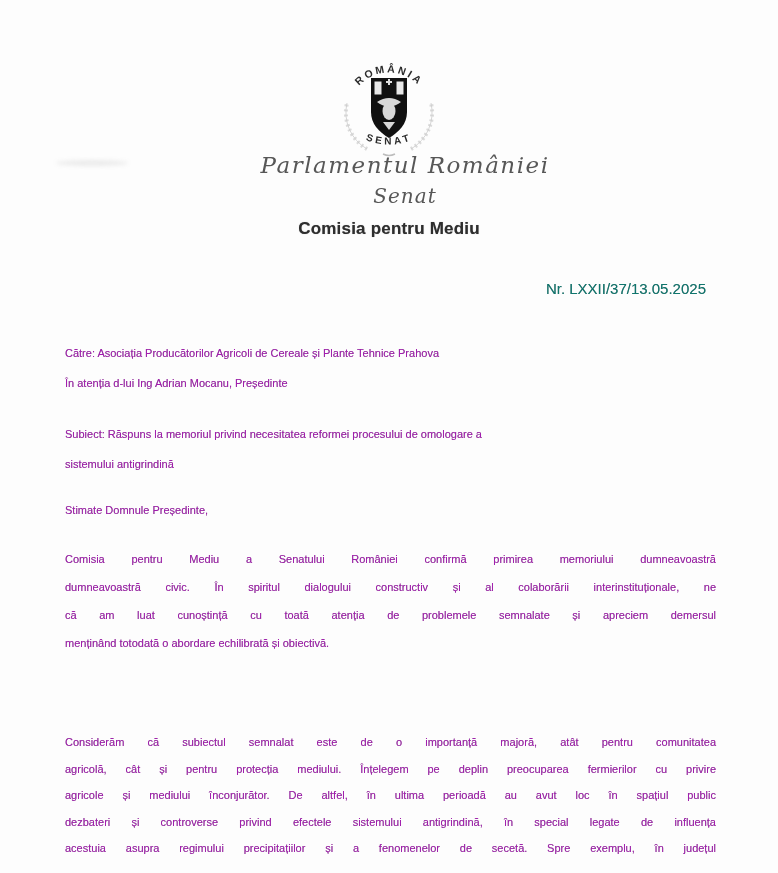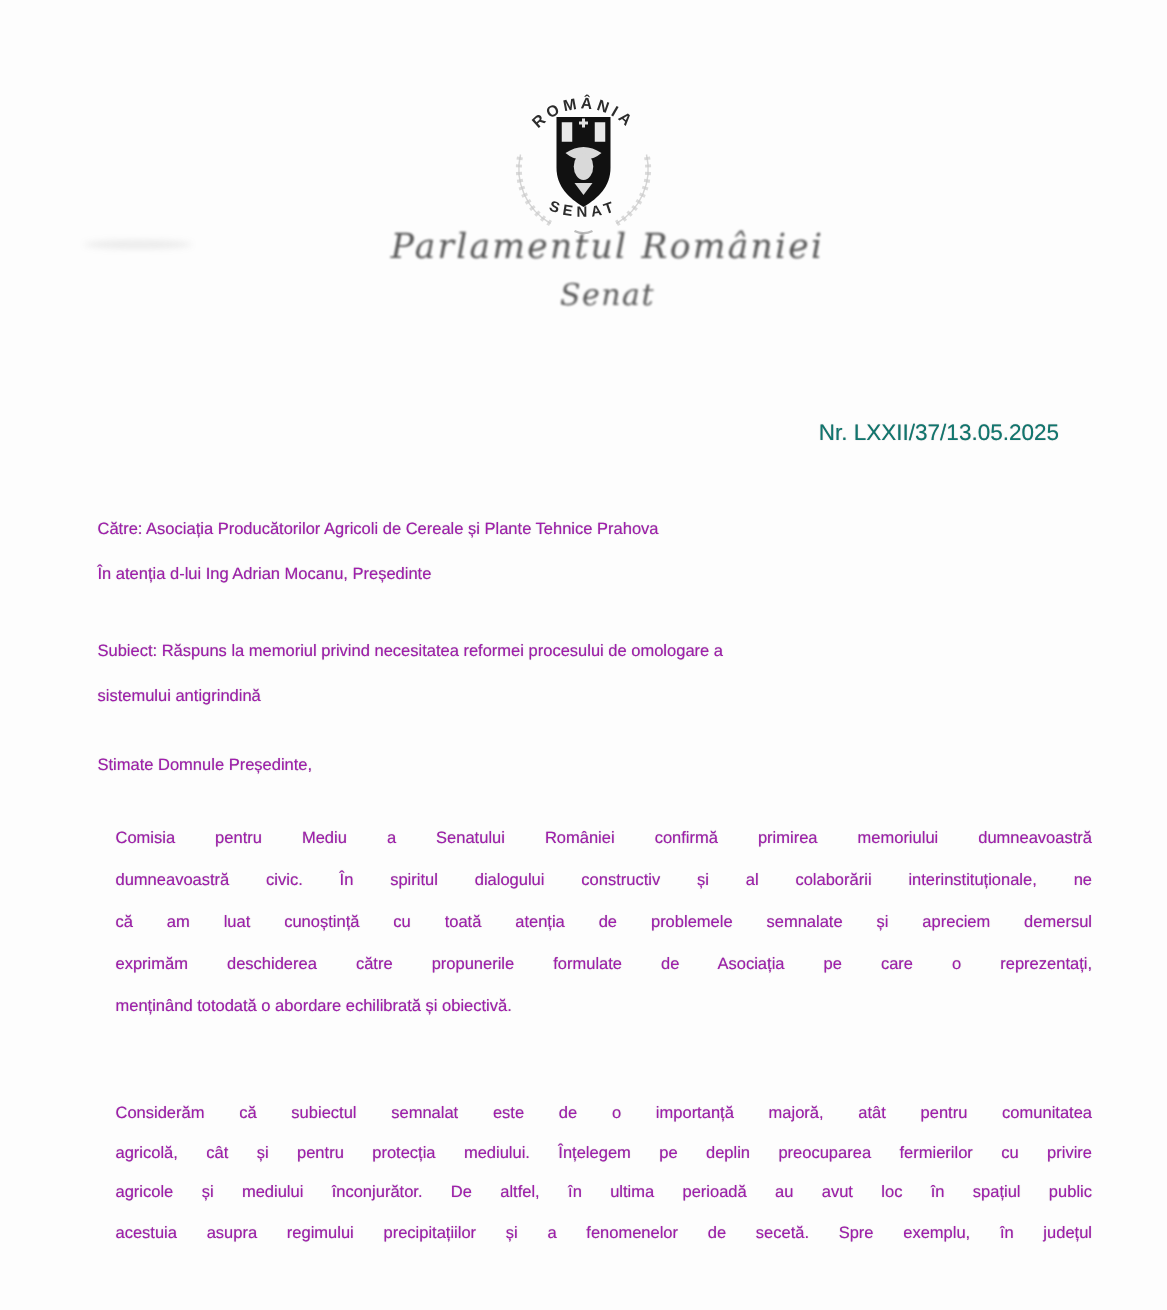--- a/index.html
+++ b/index.html
@@ -63,21 +63,21 @@
     position: absolute;
     left: 65px;
     width: 651px;
     font-size: 11px;
     color: #a21caf;
     text-shadow: 0 0 0.6px rgba(58,58,58,0.5);
   }
   .recipient  { top: 338px; line-height: 30px; }
   .subject    { top: 419px; line-height: 30px; }
   .salutation { top: 500px; line-height: 20px; }
-  .para       { line-height: 28px; margin-left: 12px; }
+  .para       { line-height: 28px; }
   .para1      { top: 545px; }
   .para2      { top: 729px; line-height: 26.5px; }
 
   .line { text-align: left; }
   .block[data-justify="true"] .line { text-align: justify; text-align-last: justify; }
   .block[data-justify="true"] .line.last-left { text-align-last: left; }
 
   
   .artifact {
     position: absolute;
@@ -126,44 +126,45 @@
       </text>
       <text font-family="Liberation Sans, sans-serif" font-size="10" font-weight="bold" fill="#2c2c2c" letter-spacing="3">
         <textPath href="#arcBot" startOffset="50%" text-anchor="middle">SENAT</textPath>
       </text>
     </svg>
   </div>
 
   <div class="script-line script1">Parlamentul României</div>
   <div class="script-line script2">Senat</div>
 
+  <div class="committee">Comisia pentru Mediu</div>
 
   <div class="ref">Nr. LXXII/37/13.05.2025</div>
 
   <div class="block recipient" data-justify="false">
       <div class="line">Către: Asociația Producătorilor Agricoli de Cereale și Plante Tehnice Prahova</div>
       <div class="line last-left">În atenția d-lui Ing Adrian Mocanu, Președinte</div>
     </div>
 
   <div class="block subject" data-justify="false">
       <div class="line">Subiect: Răspuns la memoriul privind necesitatea reformei procesului de omologare a</div>
       <div class="line last-left">sistemului antigrindină</div>
     </div>
 
   <div class="salutation">Stimate Domnule Președinte,</div>
 
   <div class="block para para1" data-justify="true">
       <div class="line">Comisia pentru Mediu a Senatului României confirmă primirea memoriului dumneavoastră</div>
       <div class="line">dumneavoastră civic. În spiritul dialogului constructiv și al colaborării interinstituționale, ne</div>
       <div class="line">că am luat cunoștință cu toată atenția de problemele semnalate și apreciem demersul</div>
-      <div class="line">exprimăm deschiderea către propunerile formulate de Asociația pe care o reprezentați,</div>
       <div class="line last-left">menținând totodată o abordare echilibrată și obiectivă.</div>
     </div>
   <div class="block para para2" data-justify="true">
       <div class="line">Considerăm că subiectul semnalat este de o importanță majoră, atât pentru comunitatea</div>
       <div class="line">agricolă, cât și pentru protecția mediului. Înțelegem pe deplin preocuparea fermierilor cu privire</div>
       <div class="line">agricole și mediului înconjurător. De altfel, în ultima perioadă au avut loc în spațiul public</div>
+      <div class="line">dezbateri și controverse privind efectele sistemului antigrindină, în special legate de influența</div>
       <div class="line">acestuia asupra regimului precipitațiilor și a fenomenelor de secetă. Spre exemplu, în județul</div>
     </div>
 
   <div class="artifact"></div>
 
 </div>
 
 </body></html>

